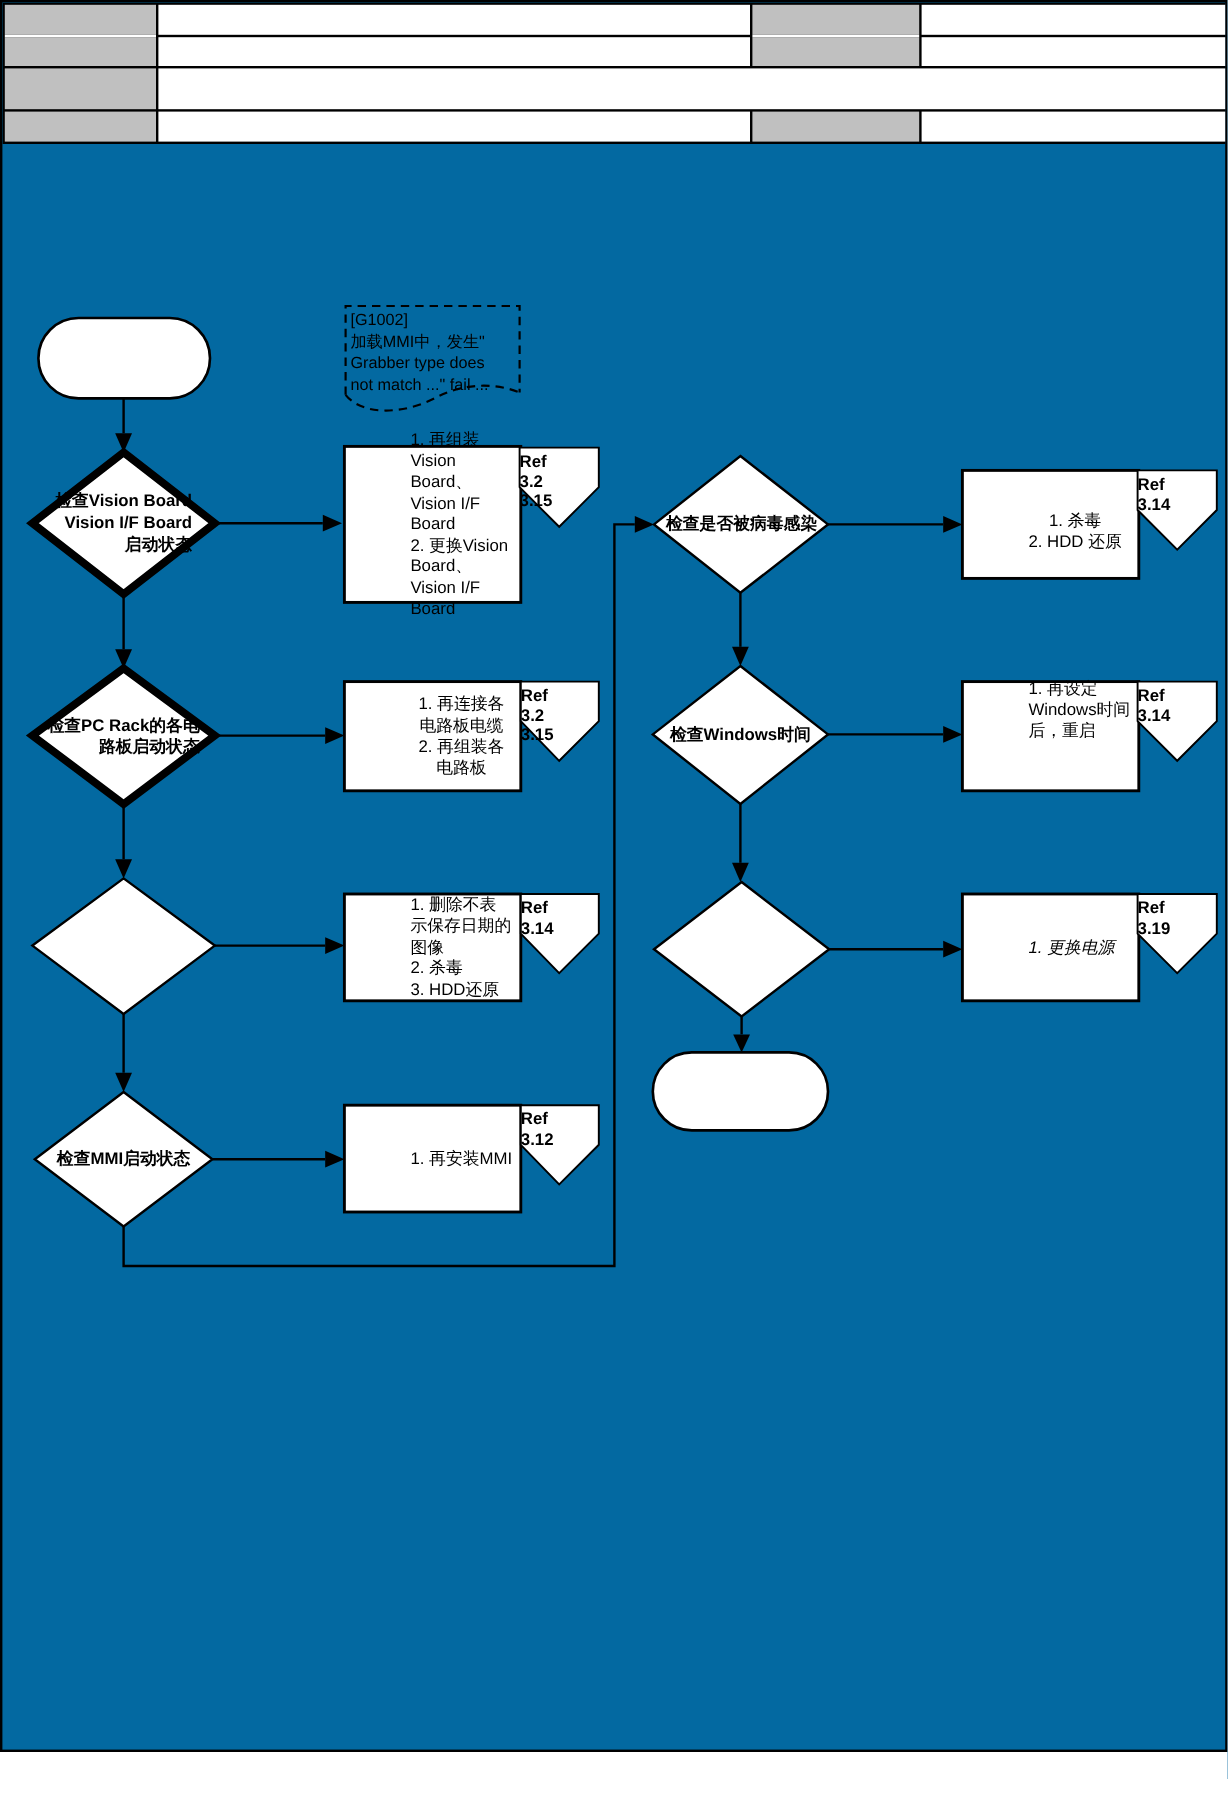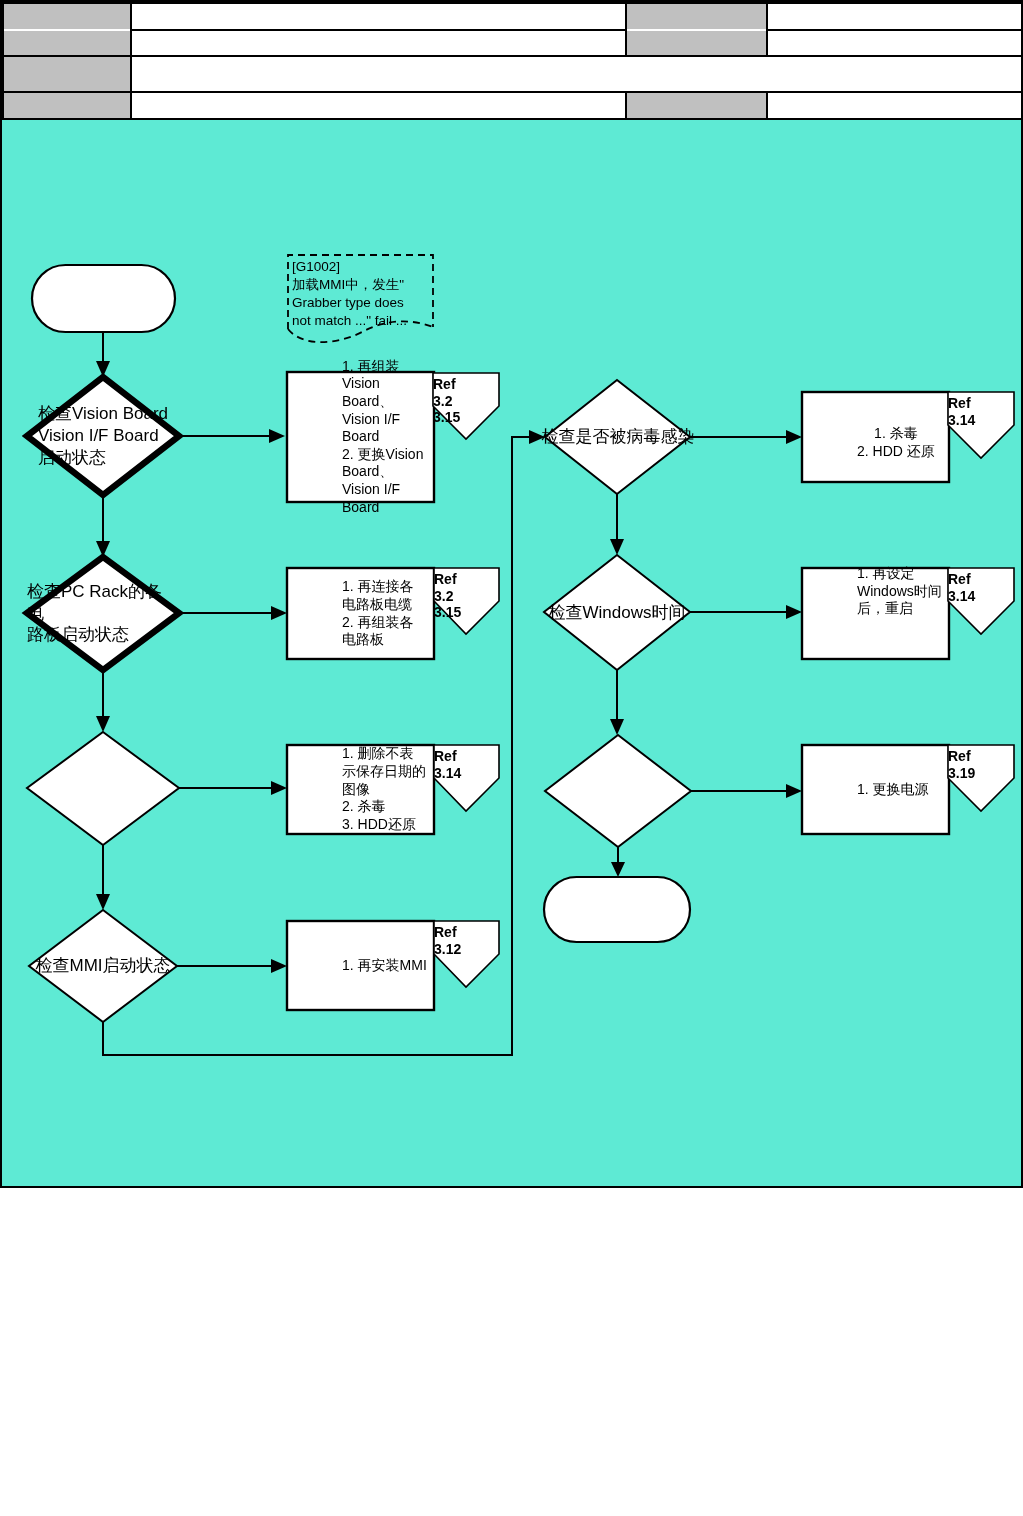--- a/index.html
+++ b/index.html
@@ -1,26 +1,26 @@
 <!DOCTYPE html>
 <html><head>
 <meta charset="utf-8">
 <style>
   html,body{margin:0;padding:0;background:#fff;}
-  .page{position:relative;width:1023px;height:1188px;background:#5eead4;border:2px solid #000;box-sizing:border-box;font-family:"Liberation Sans",sans-serif;color:#000;overflow:hidden;}
+  .page{position:relative;width:1023px;height:1460px;background:#0369a1;border:2px solid #000;box-sizing:border-box;font-family:"Liberation Sans",sans-serif;color:#000;overflow:hidden;}
   
   .header-table{position:absolute;left:0;top:0;width:1023px;height:118px;background:#000;display:grid;grid-template-columns:126px 493px 139px 1fr;grid-template-rows:25px 24px 34px 25px;gap:2px;padding:2px;box-sizing:border-box;}
   .hcell{background:#fff;}
   .hcell.gray{background:#c0c0c0;}
   .hcell.span{grid-column:2/5;}
   .white-strip{position:absolute;background:#fff;height:2px;top:27px;}
   
   .flow-svg{position:absolute;left:0;top:0;width:1023px;height:1516px;}
   .abs{position:absolute;box-sizing:border-box;}
-  .dlabel{display:flex;align-items:center;justify-content:center;text-align:left;font-size:17px;line-height:1.28;white-space:pre-line;}
+  .dlabel{display:flex;align-items:center;justify-content:center;text-align:right;font-size:14px;line-height:1.28;white-space:pre-line;font-weight:bold;}
   .btext{display:flex;align-items:center;font-size:14px;line-height:1.26;}
   .btext .t{white-space:pre-line;margin-left:47px;}
   .reftag{text-align:left;font-size:14px;line-height:1.18;white-space:pre-line;font-weight:bold;}
   .notetext{font-size:13.5px;line-height:1.33;white-space:pre-line;}
 </style>
 </head>
 <body>
 
 <div class="page">
 
@@ -154,40 +154,40 @@
   <div class="abs dlabel" style="left:25px;top:555px;width:152px;height:113px;">检查PC Rack的各电
 路板启动状态</div>
   <div class="abs dlabel" style="left:538px;top:378px;width:156px;height:114px;">检查是否被病毒感染</div>
   <div class="abs dlabel" style="left:27px;top:908px;width:148px;height:112px;">检查MMI启动状态</div>
   <div class="abs dlabel" style="left:542px;top:553px;width:146px;height:115px;">检查Windows时间</div>
 
   <div class="abs btext" style="left:293px;top:370px;width:132px;height:130px;">
       <div class="t">1. 再组装Vision Board、Vision I/F Board
 2. 更换Vision Board、Vision I/F Board</div>
     </div>
-  <div class="abs btext" style="left:293px;top:566px;width:132px;height:91px;">
+  <div class="abs btext" style="left:293px;top:566px;width:132px;height:91px;text-align:center;">
       <div class="t">1. 再连接各电路板电缆
 2. 再组装各电路板</div>
     </div>
   <div class="abs btext" style="left:293px;top:743px;width:132px;height:89px;">
       <div class="t">1. 删除不表示保存日期的图像
 2. 杀毒
 3. HDD还原</div>
     </div>
   <div class="abs btext" style="left:293px;top:919px;width:132px;height:89px;">
       <div class="t">1. 再安装MMI</div>
     </div>
   <div class="abs btext" style="left:808px;top:396px;width:132px;height:90px;text-align:center;">
       <div class="t">1. 杀毒
 2. HDD 还原</div>
     </div>
   <div class="abs btext" style="left:808px;top:544px;width:132px;height:91px;">
       <div class="t">1. 再设定Windows时间后，重启</div>
     </div>
-  <div class="abs btext" style="left:808px;top:743px;width:132px;height:89px;">
+  <div class="abs btext" style="left:808px;top:743px;width:132px;height:89px;font-style:italic;">
       <div class="t">1. 更换电源</div>
     </div>
 
   <div class="abs reftag" style="left:431px;top:374px;width:66px;">Ref
 3.2
 3.15</div>
   <div class="abs reftag" style="left:432px;top:569px;width:65px;">Ref
 3.2
 3.15</div>
   <div class="abs reftag" style="left:432px;top:746px;width:65px;">Ref

